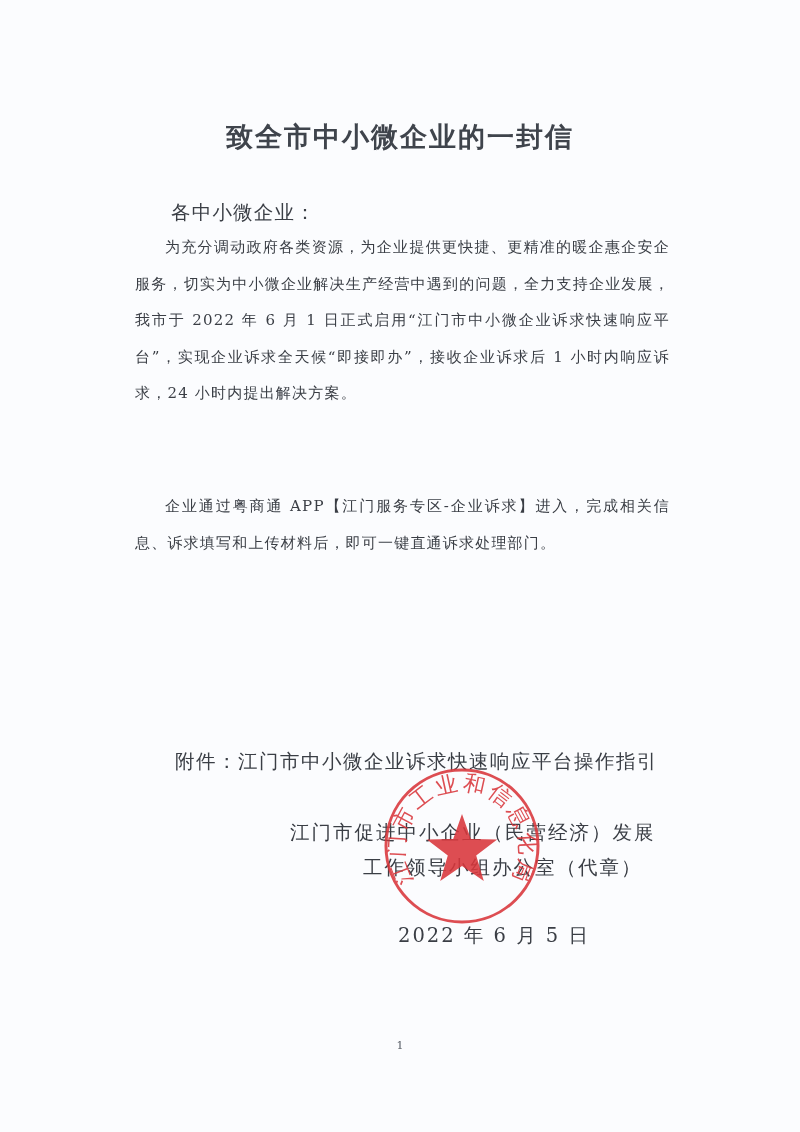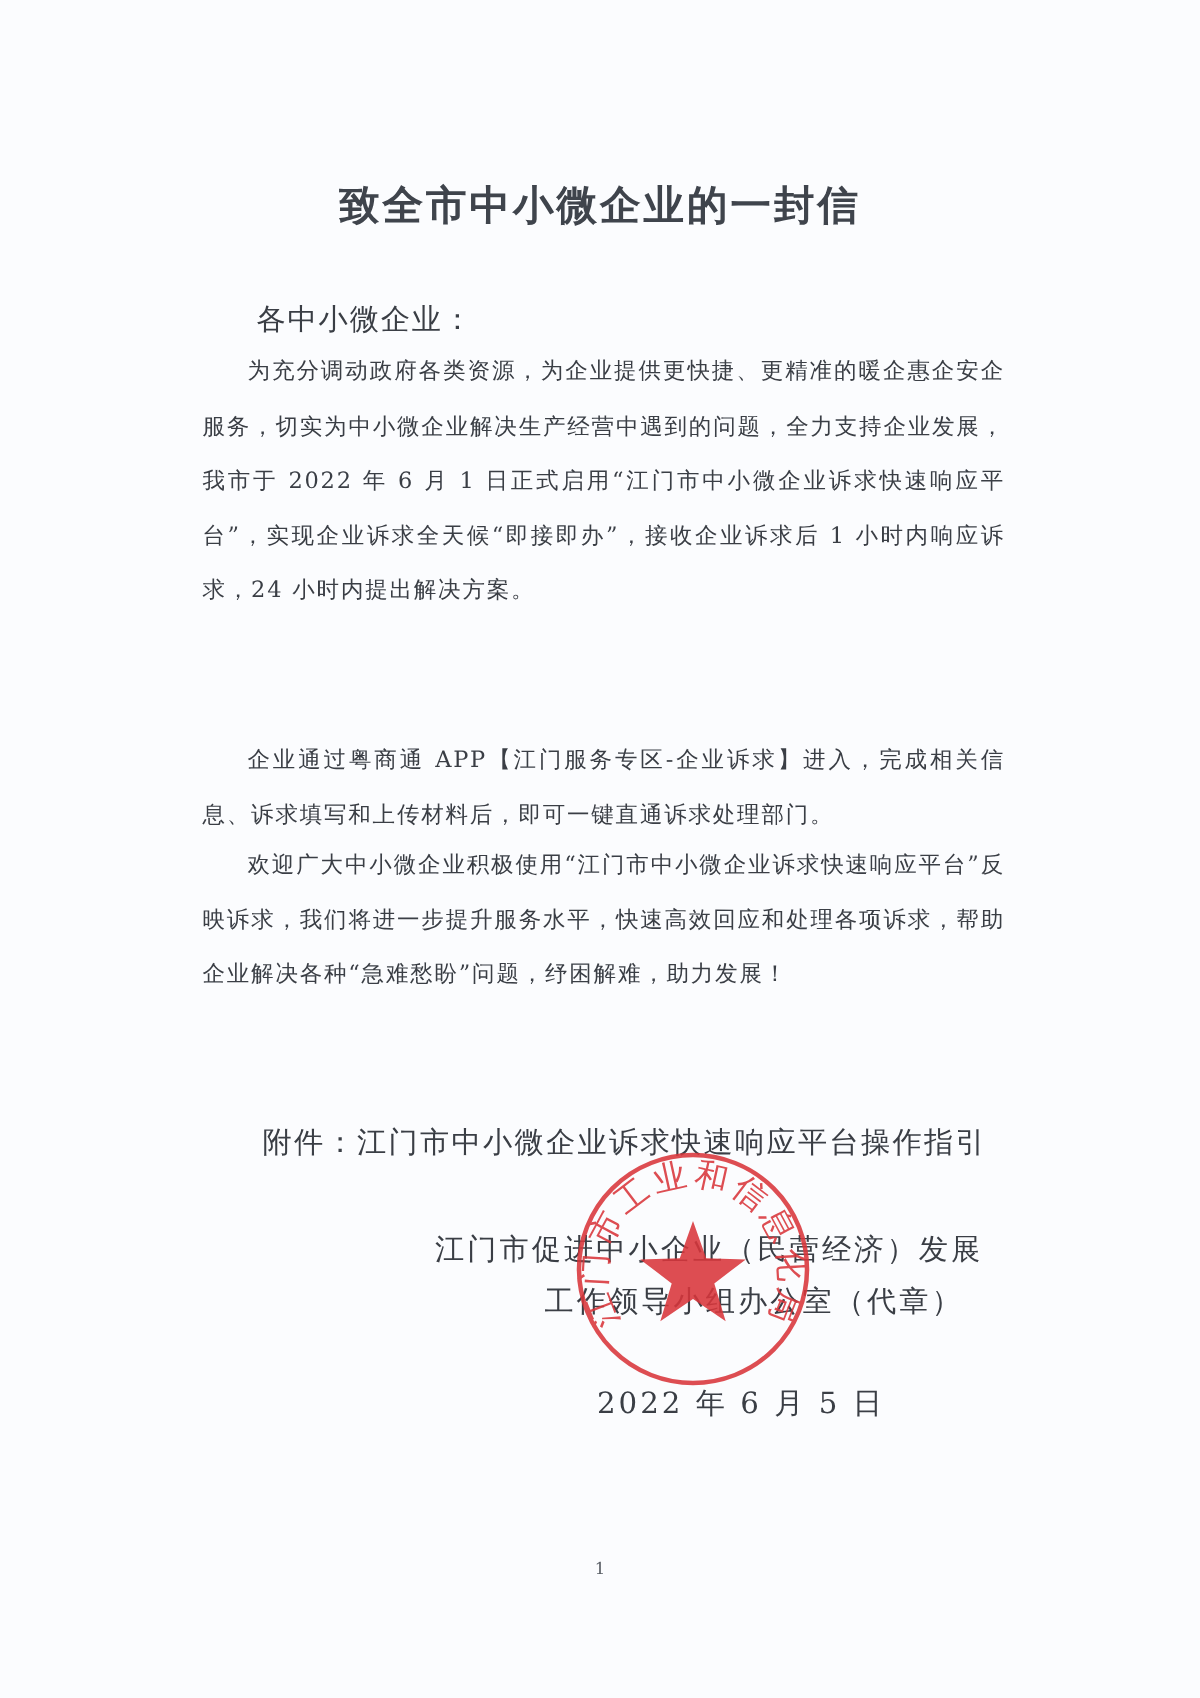--- a/index.html
+++ b/index.html
@@ -103,23 +103,20 @@
   <div class="salutation">各中小微企业：</div>
 
   <div class="body-text p1">
     <p class="para">为充分调动政府各类资源，为企业提供更快捷、更精准的暖企惠企安企服务，切实为中小微企业解决生产经营中遇到的问题，全力支持企业发展，我市于 2022 年 6 月 1 日正式启用“江门市中小微企业诉求快速响应平台”，实现企业诉求全天候“即接即办”，接收企业诉求后 1 小时内响应诉求，24  小时内提出解决方案。</p>
   </div>
 
   <div class="body-text p2">
     <p class="para">企业通过粤商通 APP【江门服务专区-企业诉求】进入，完成相关信息、诉求填写和上传材料后，即可一键直通诉求处理部门。</p>
   </div>
 
-  <div class="body-text p3">
-    <p class="para">欢迎广大中小微企业积极使用“江门市中小微企业诉求快速响应平台”反映诉求，我们将进一步提升服务水平，快速高效回应和处理各项诉求，帮助企业解决各种“急难愁盼”问题，纾困解难，助力发展！</p>
-  </div>
 
   <div class="attachment">附件：江门市中小微企业诉求快速响应平台操作指引</div>
 
   <div class="sig sig-2">工作领导小组办公室（代章）</div>
   <div class="sig sig-1">江门市促进中小企业（民营经济）发展</div>
   <div class="sig sig-3">2022 年 6 月 5 日</div>
 
   <svg class="seal" viewBox="0 0 160 160" xmlns="http://www.w3.org/2000/svg">
     <defs>
       <path id="sealArc" d="M 30 112 A 58 58 0 1 1 130 112" fill="none"></path>

